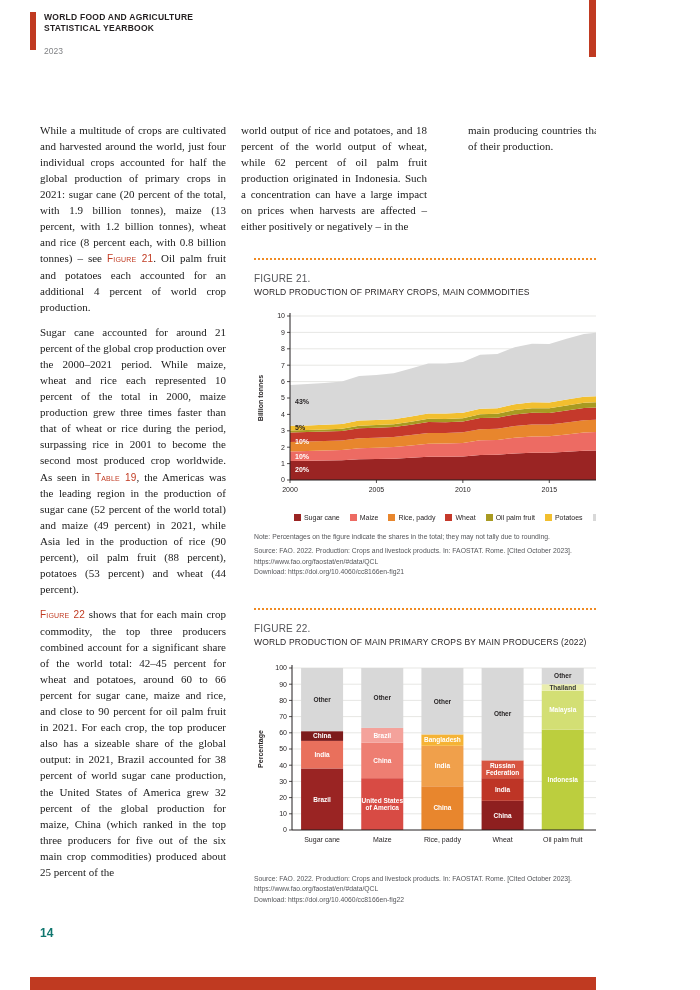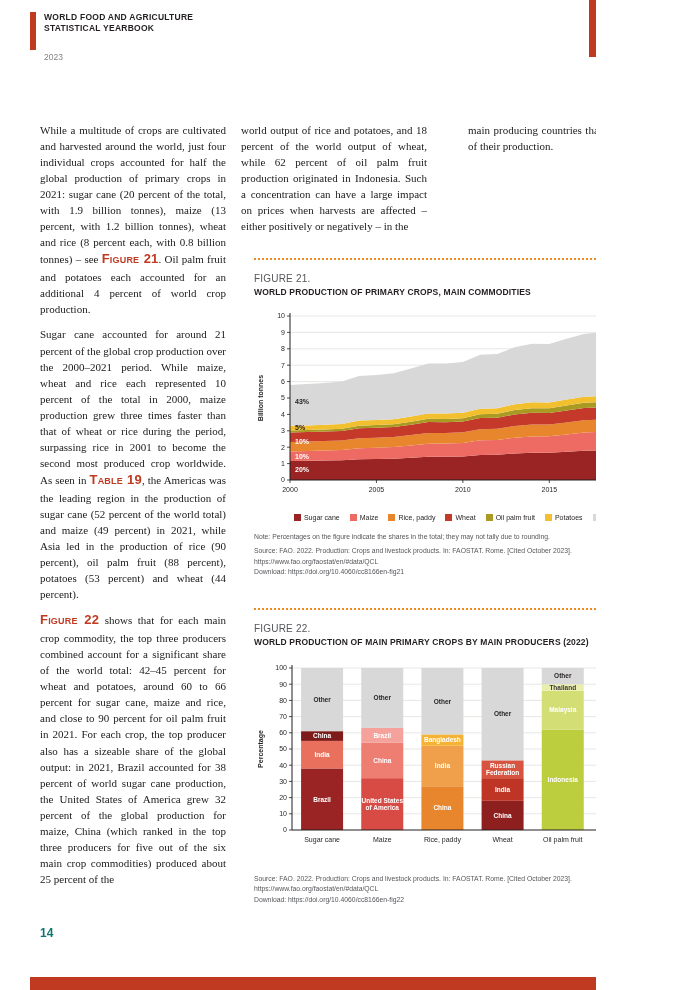--- a/index.html
+++ b/index.html
@@ -3,32 +3,32 @@
 <meta charset="utf-8">
 <style>
   *{margin:0;padding:0;box-sizing:border-box}
   html,body{background:#ffffff}
   .page{position:relative;width:596px;height:990px;background:#fff;font-family:"Liberation Sans",sans-serif;color:#231F20;overflow:hidden}
   .top-right-bar{position:absolute;right:0;top:0;width:7px;height:57px;background:var(--red)}
   .bottom-bar{position:absolute;left:30px;right:0;bottom:0;height:13px;background:var(--red)}
   .header{position:absolute;left:30px;top:12px;display:flex;gap:8px}
   .header .red-bar{width:6px;height:38px;background:var(--red)}
   .h-line{font-size:8.5px;font-weight:bold;letter-spacing:.25px;line-height:1.3}
-  .h-year{font-size:8.5px;color:#808285;margin-top:18px}
+  .h-year{font-size:8.5px;color:#808285;margin-top:12px}
   .col{position:absolute;top:122px;width:186px;font-family:"Liberation Serif",serif;font-size:11px;line-height:1.46;text-align:justify;color:#1a1a1a}
   .col p{margin-bottom:9px}
-  .col .ref{color:var(--red);font-weight:bold;font-variant:small-caps;font-family:"Liberation Sans",sans-serif;font-size:13px;letter-spacing:.2px}
+  .col .ref{color:var(--red);font-weight:normal;font-variant:small-caps;font-family:"Liberation Sans",sans-serif;font-size:10px;letter-spacing:.2px}
   #col1{left:40px}
   #col2{left:241px}
   #col3{left:468px}
   .figures{position:absolute;left:254px;top:258px;width:406px}
   .figure + .figure{margin-top:30px}
   .dotted{border-top:2px dotted var(--orange);margin-bottom:13px}
   .fig-label{font-size:10px;color:#55565A;margin-bottom:3px;letter-spacing:.2px}
-  .fig-title{font-size:8.5px;font-weight:bold;color:#231F20;margin-bottom:10px;letter-spacing:.15px;line-height:1.3}
+  .fig-title{font-size:8.5px;font-weight:normal;color:#231F20;margin-bottom:10px;letter-spacing:.15px;line-height:1.3}
   svg{display:block}
   svg text{font-family:"Liberation Sans",sans-serif}
   .legend{display:flex;flex-wrap:wrap;gap:4px 10px;justify-content:center;font-size:7px;margin-top:4px;color:#231F20}
   .legend .item{display:flex;align-items:center;gap:3px}
   .legend .sw{width:7px;height:7px;display:inline-block}
   .note{font-size:6.8px;color:#55565A;margin-top:12px}
   .source{font-size:6.8px;color:#55565A;margin-top:6px;line-height:1.55}
   .page-number{position:absolute;left:40px;top:926px;font-size:12px;font-weight:bold;color:#0f766e}
 </style>
 </head>

